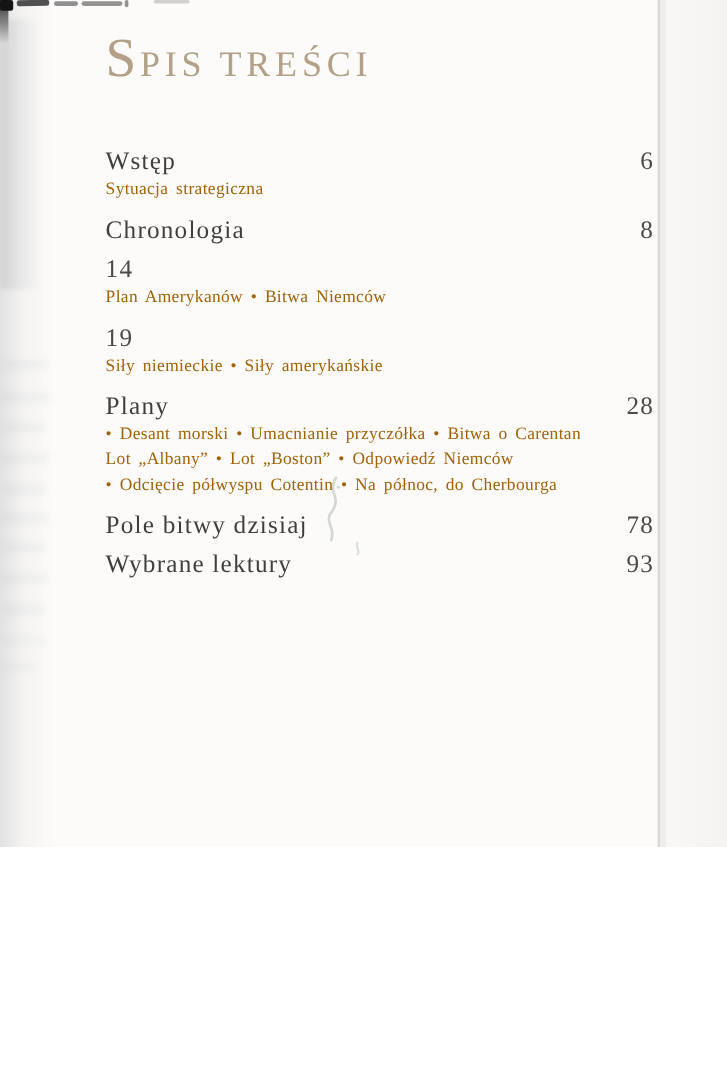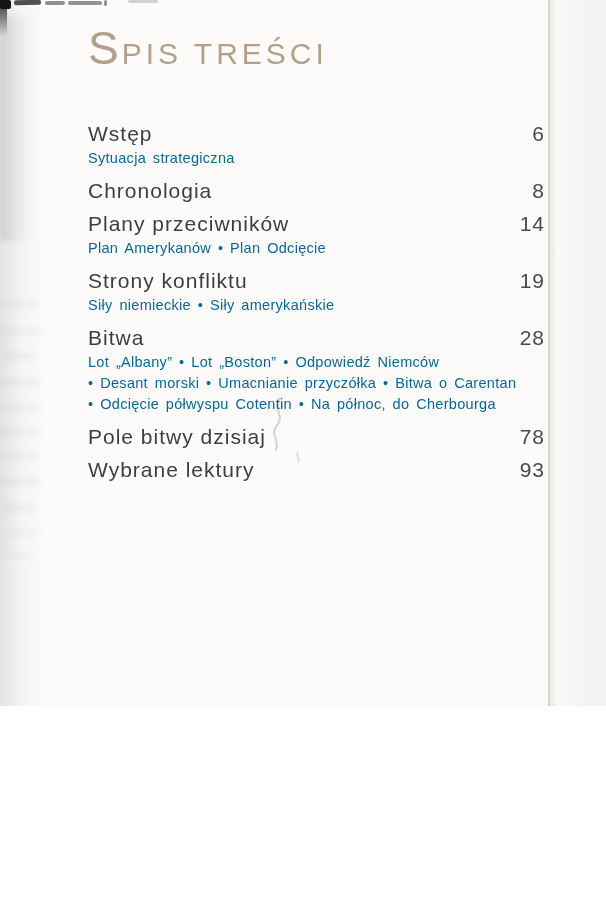--- a/index.html
+++ b/index.html
@@ -1,21 +1,21 @@
 <!DOCTYPE html>
 <html><head>
 <meta charset="utf-8">
 <style>
   html,body{margin:0;padding:0;background:#ffffff;}
   .page{
     position:relative;
     width:606px;height:706px;
     background:#fcfbf9;
     overflow:hidden;
-    font-family:Liberation Sans, sans-serif;
+    font-family:Liberation Serif, serif;
   }
   
   .gutter-shadow{
     position:absolute;left:0;top:0;bottom:0;width:44px;
     background:linear-gradient(to right, rgba(95,95,102,.16), rgba(120,120,128,.06) 45%, rgba(0,0,0,0));
     pointer-events:none;
   }
   .gutter-shadow-top{
     position:absolute;left:0;top:16px;width:42px;height:225px;
     background:linear-gradient(to right, rgba(100,102,112,.14), rgba(0,0,0,0) 85%);
@@ -88,21 +88,21 @@
   }
   .entry-page{
     font-size:21px;line-height:22px;
     letter-spacing:1px;
     color:#4a4a4a;
   }
   .entry-subs{margin-top:3px;}
   .entry-sub{
     font-size:14.5px;line-height:21px;
     letter-spacing:.3px;word-spacing:2.5px;
-    color:#0369a1;
+    color:#a16207;
     white-space:nowrap;
   }
 </style>
 </head>
 <body>
 
 <div class="page">
 
   <div class="gutter-shadow"></div>
   <div class="gutter-shadow-top"></div>
@@ -158,47 +158,45 @@
       <span class="entry-page">8</span>
     </div>
 
   </div>
 
   <div class="toc-entry">
   </div>
 
   <div class="toc-entry">
     <div class="entry-row">
-      <span class="entry-label">Plany przeciwników</span>
       <span class="entry-page">14</span>
     </div>
     <div class="entry-subs">
-            <div class="entry-sub">Plan Amerykanów • Plan Odcięcie</div>
-          </div>
-  </div>
-
-  <div class="toc-entry">
-    <div class="entry-row">
-      <span class="entry-label">Strony konfliktu</span>
+            <div class="entry-sub">Plan Amerykanów • Bitwa Niemców</div>
+          </div>
+  </div>
+
+  <div class="toc-entry">
+    <div class="entry-row">
       <span class="entry-page">19</span>
     </div>
     <div class="entry-subs">
             <div class="entry-sub">Siły niemieckie • Siły amerykańskie</div>
           </div>
   </div>
 
 
   <div class="toc-entry">
     <div class="entry-row">
-      <span class="entry-label">Bitwa</span>
+      <span class="entry-label">Plany</span>
       <span class="entry-page">28</span>
     </div>
     <div class="entry-subs">
+            <div class="entry-sub">• Desant morski • Umacnianie przyczółka • Bitwa o Carentan</div>
             <div class="entry-sub">Lot „Albany” • Lot „Boston” • Odpowiedź Niemców</div>
-            <div class="entry-sub">• Desant morski • Umacnianie przyczółka • Bitwa o Carentan</div>
             <div class="entry-sub">• Odcięcie półwyspu Cotentin • Na północ, do Cherbourga</div>
           </div>
   </div>
 
   <div class="toc-entry">
     <div class="entry-row">
       <span class="entry-label">Pole bitwy dzisiaj</span>
       <span class="entry-page">78</span>
     </div>
 

